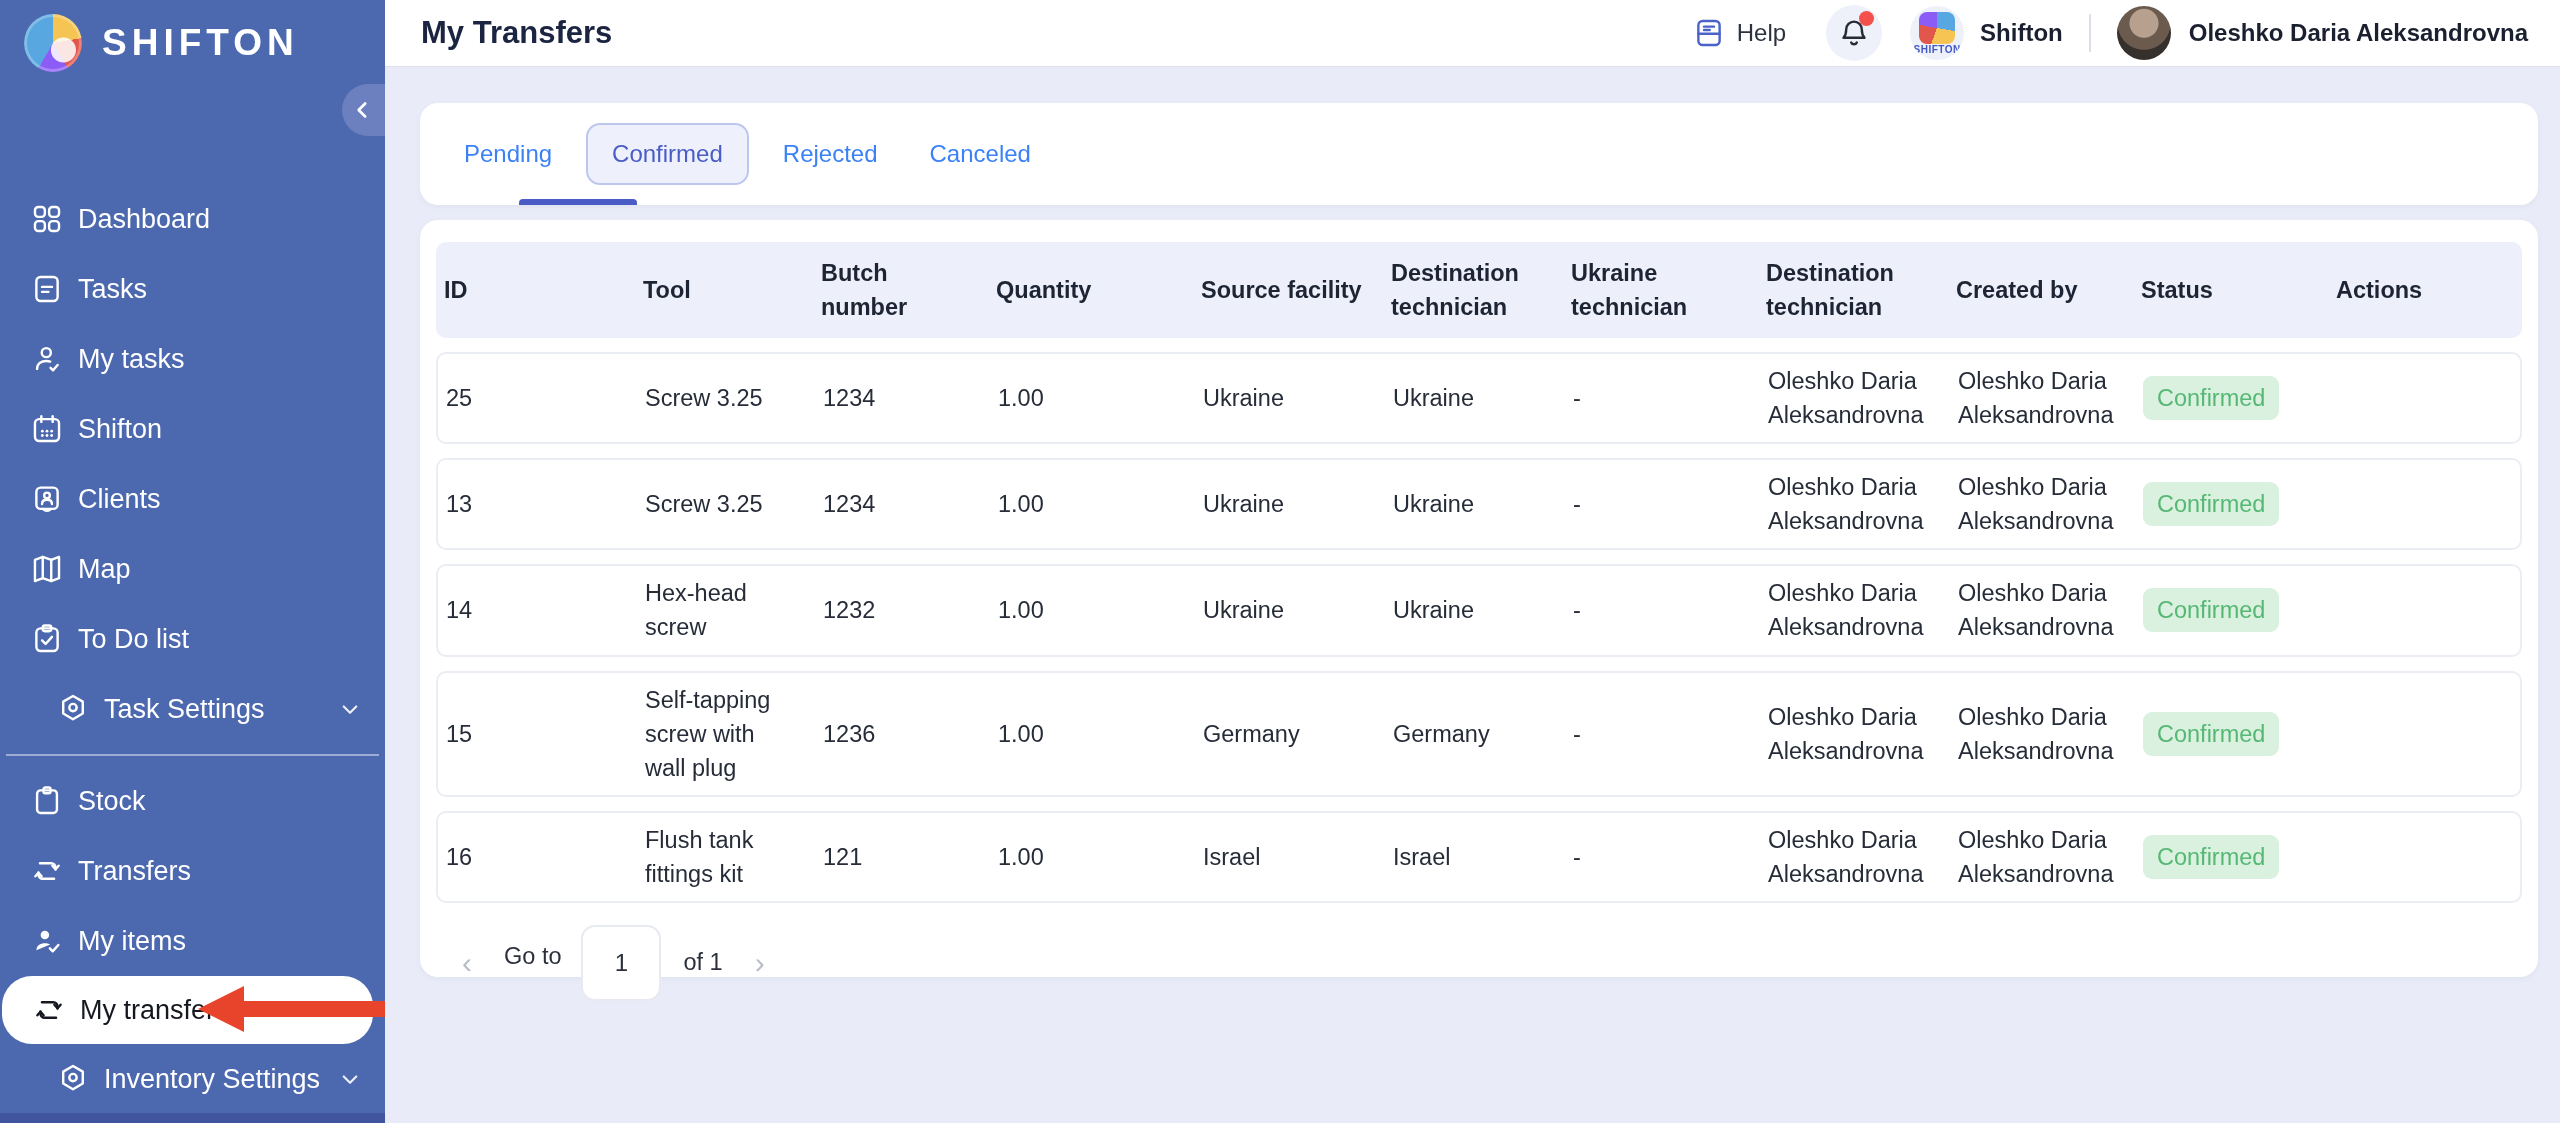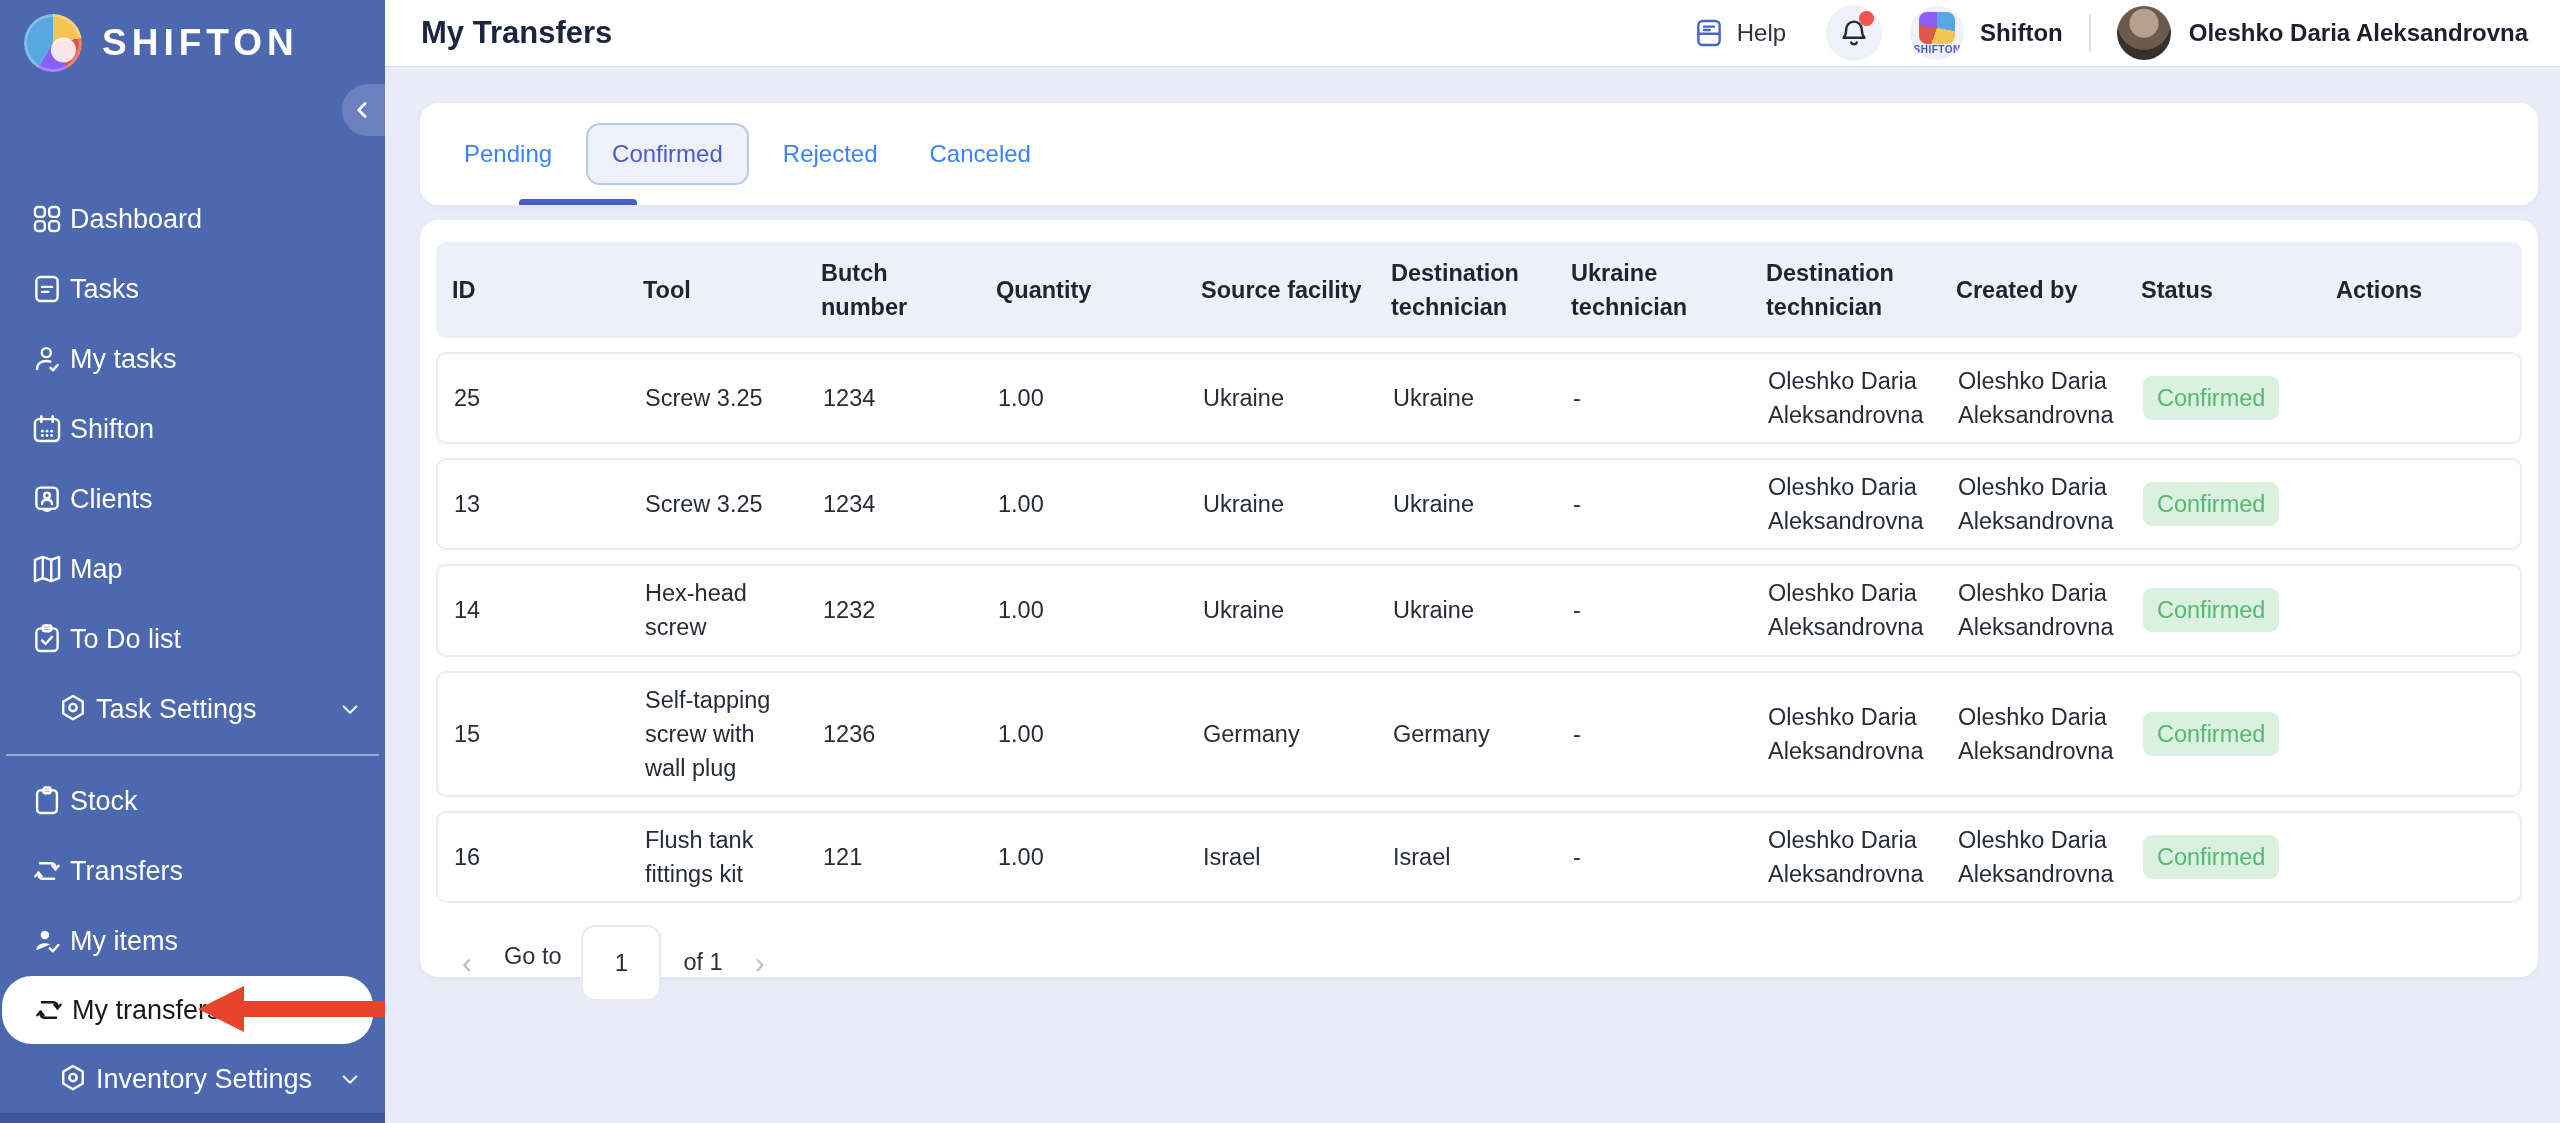--- a/index.html
+++ b/index.html
@@ -10,21 +10,21 @@
   .sidebar { position:absolute; left:0; top:0; width:385px; height:1123px; background:#4c68ae; color:#fff; z-index:2; }
   .logo-row { display:flex; align-items:center; gap:20px; padding:14px 0 0 24px; cursor:pointer; }
   .logo-circle { width:58px; height:58px; border-radius:50%; flex:0 0 auto;
     background:
       radial-gradient(circle at 68% 62%, rgba(255,255,255,.85) 0 12px, rgba(255,255,255,0) 13px),
       conic-gradient(from -90deg, #58a7e0 0 90deg, #f6c453 90deg 170deg, #e2574c 170deg 240deg, #8b5cf6 240deg 300deg, #58a7e0 300deg 360deg);
     box-shadow: inset 0 0 0 3px rgba(255,255,255,.25);
   }
   .brand { font-size:37px; font-weight:700; letter-spacing:5px; color:#fff; }
   .menu { position:absolute; top:184px; left:0; right:0; }
-  .menu-item { height:70px; display:flex; align-items:center; gap:6px; padding:0 20px 0 30px; font-size:27px; cursor:pointer; }
+  .menu-item { height:70px; display:flex; align-items:center; gap:14px; padding:0 20px 0 30px; font-size:27px; cursor:pointer; }
   .menu-item .ic { width:34px; height:34px; flex:0 0 auto; display:flex; align-items:center; justify-content:center; }
   .menu-item .ic svg { width:34px; height:34px; }
   .menu-item.indent { padding-left:56px; }
   .menu-item .chev { margin-left:auto; width:30px; height:30px; opacity:.9; }
   .menu-item .chev svg { width:30px; height:30px; }
   .menu-item.active { background:#fff; color:#15181f; border-radius:30px; margin:0 12px 0 2px; height:68px; }
   .sb-divider { height:2px; background:rgba(255,255,255,.45); margin:10px 6px; }
   .sb-bottom-strip { position:absolute; left:0; bottom:0; width:385px; height:10px; background:#41559e; }
 
   
@@ -71,21 +71,21 @@
   .tab.active { background:#eef1fc; border:2px solid #bdc7ee; border-radius:14px; color:#4a5cc5; padding:0 24px; margin:0 8px; }
   .tab-underline { position:absolute; left:99px; bottom:0; width:118px; height:6px; background:#4a5cc5; border-radius:4px 4px 0 0; }
 
   
   .table-card { position:absolute; left:35px; top:220px; width:2118px; height:757px; background:#fff; border-radius:18px;
     box-shadow:0 2px 6px rgba(40,50,90,.05); }
   .tgrid { display:grid; grid-template-columns:195px 178px 175px 205px 190px 180px 195px 190px 185px 195px 1fr; }
   .thead { margin:22px 16px 0; background:#edf0fa; border-radius:10px; }
   .thead .cell { padding:14px 12px; min-height:85px; display:flex; align-items:center;
     font-size:23.5px; font-weight:700; color:#1d2433; line-height:1.45; }
-  .thead .cell:first-child, .trow .cell:first-child { padding-left:16px; }
+  .thead .cell:first-child, .trow .cell:first-child { padding-left:8px; }
   .trow { margin:14px 16px 0; background:#fff; border:2px solid #ebedf4; border-radius:10px; }
   .trow .cell { padding:10px 12px; min-height:86px; display:flex; align-items:center;
     font-size:23.5px; color:#262c38; line-height:1.45; }
   .badge { display:inline-block; padding:5px 14px; border-radius:9px; background:#d9f1de; color:#56b874; font-size:23.5px; }
 
   
   .pagination { display:flex; align-items:center; margin:22px 16px 0; padding-left:14px; }
   .pg-chev { font-size:30px; color:#b7bcc8; width:34px; text-align:center; cursor:pointer; }
   .pg-goto { font-size:23.5px; color:#2b303c; margin:0 20px 12px 20px; }
   .pg-input { width:80px; height:76px; border:2px solid #e8eaf2; border-radius:14px; text-align:center; font-size:24px;

